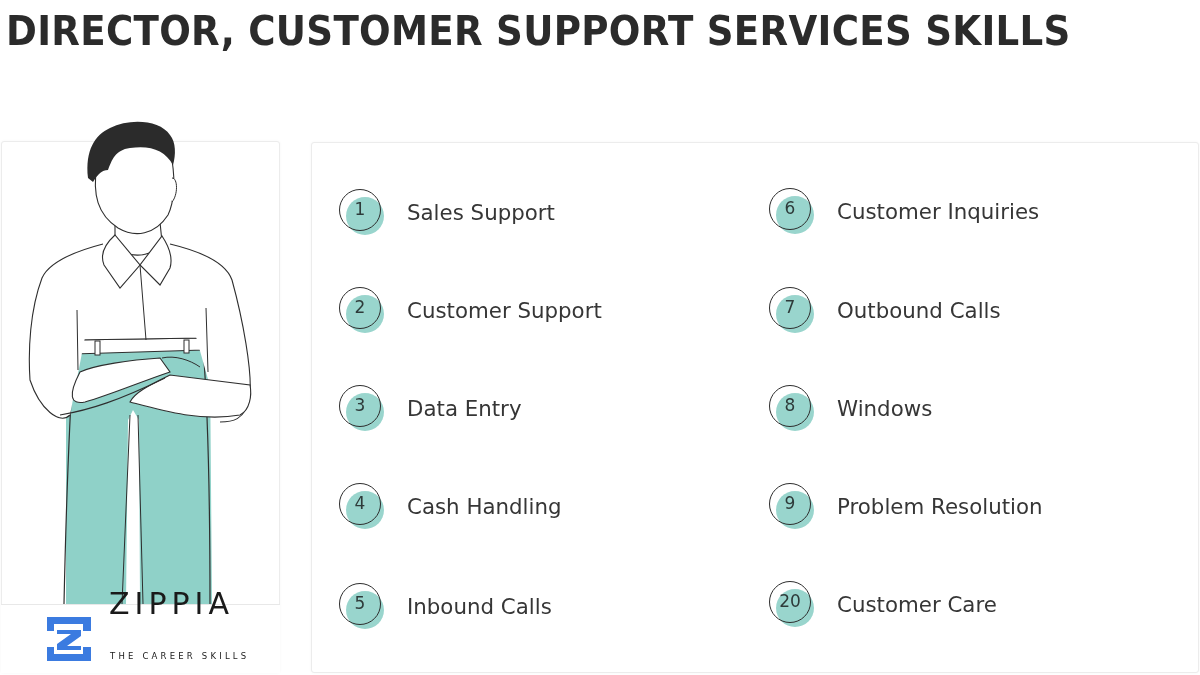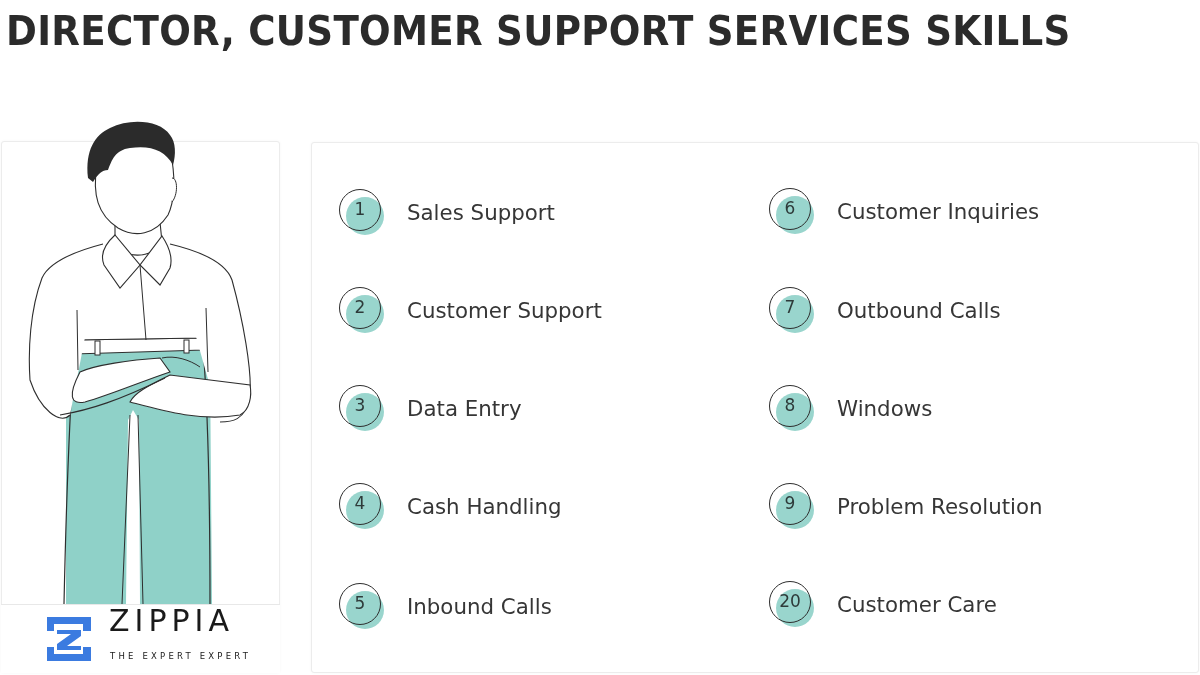--- a/index.html
+++ b/index.html
@@ -19,21 +19,21 @@
       border: 1px solid #ececec; border-radius: 3px; background: #fff;
       box-shadow: 0 0 3px rgba(0,0,0,0.04);
     }
     .figure { position: absolute; left: 0; top: 110px; width: 300px; height: 495px; }
     .logo-strip {
       position: absolute; left: 1px; top: 604px; width: 279px; height: 69px;
       border-top: 1px solid #e8e8e8; background: #fff;
     }
     .logo-mark { position: absolute; left: 47px; top: 617px; width: 44px; height: 44px; }
     .logo-name {
-      position: absolute; left: 109px; top: 605px;
+      position: absolute; left: 109px; top: 588px;
       font-family: "DejaVu Sans", sans-serif; font-size: 30px; letter-spacing: 5px;
       color: #1a1a1a; font-weight: normal; line-height: 32px; text-align: right;
     }
     .logo-tag {
       position: absolute; left: 110px; top: 651px;
       font-family: "DejaVu Sans", sans-serif; font-size: 8.5px; letter-spacing: 3.2px;
       color: #1a1a1a;
     }
 
     .right-card {
@@ -109,21 +109,21 @@
   <path d="M88 68 C85 40 95 25 110 18 C130 8 160 10 170 25 C176 32 176 45 173 55 C165 40 150 35 130 38 C115 40 112 50 108 60 C102 60 98 64 93 72 Z" fill="#2b2b2b"></path>
 </svg>
 
 <div class="logo-strip"></div>
 <svg class="logo-mark" viewBox="0 0 44 44" xmlns="http://www.w3.org/2000/svg">
   <path d="M0 0 H44 V14 H36 V7 H7 V14 H0 Z" fill="#3b7be0"></path>
   <path d="M0 30 H7 V37 H36 V30 H44 V44 H0 Z" fill="#3b7be0"></path>
   <path d="M10 13 H34 V19 L20 29 H34 V33 H10 V27 L24 17 H10 Z" fill="#3b7be0"></path>
 </svg>
 <div class="logo-name">ZIPPIA</div>
-<div class="logo-tag">THE EXPERT EXPERT</div>
+<div class="logo-tag">THE CAREER SKILLS</div>
 
 <div class="right-card"></div>
 
 <div class="skill" style="left:337px; top:187px;">
   <div class="badge">
       <div class="fill"></div>
       <div class="ring"></div>
       <div class="num">1</div>
     </div>
   <div class="label">Sales Support</div>

